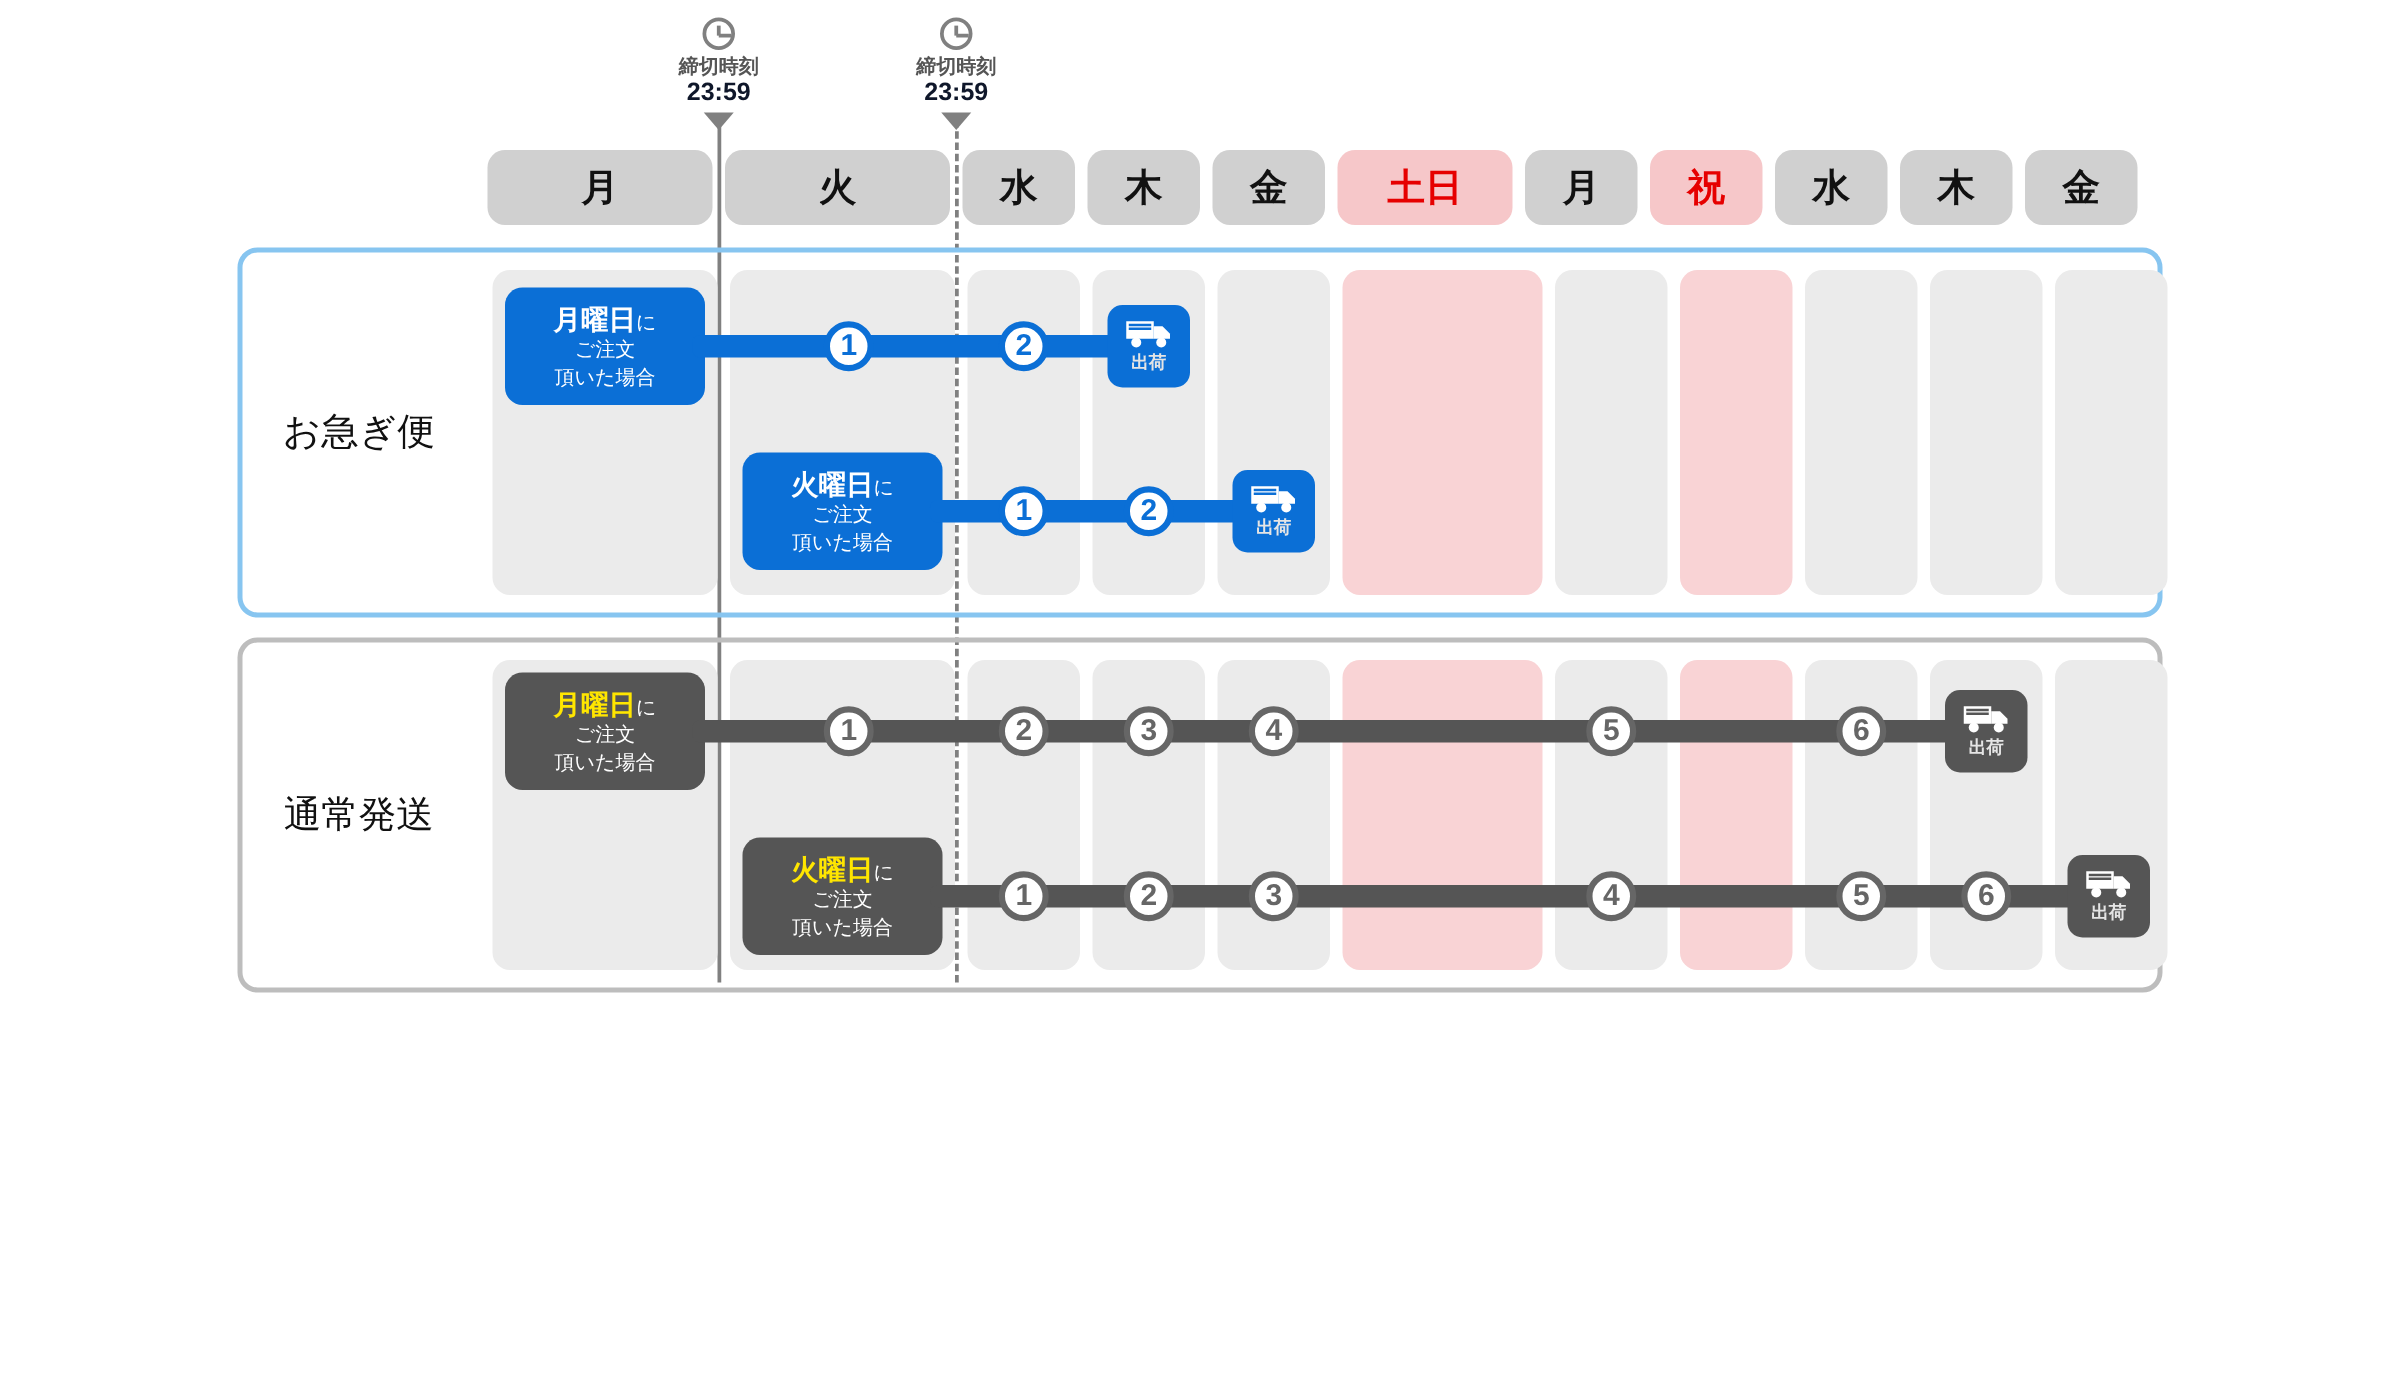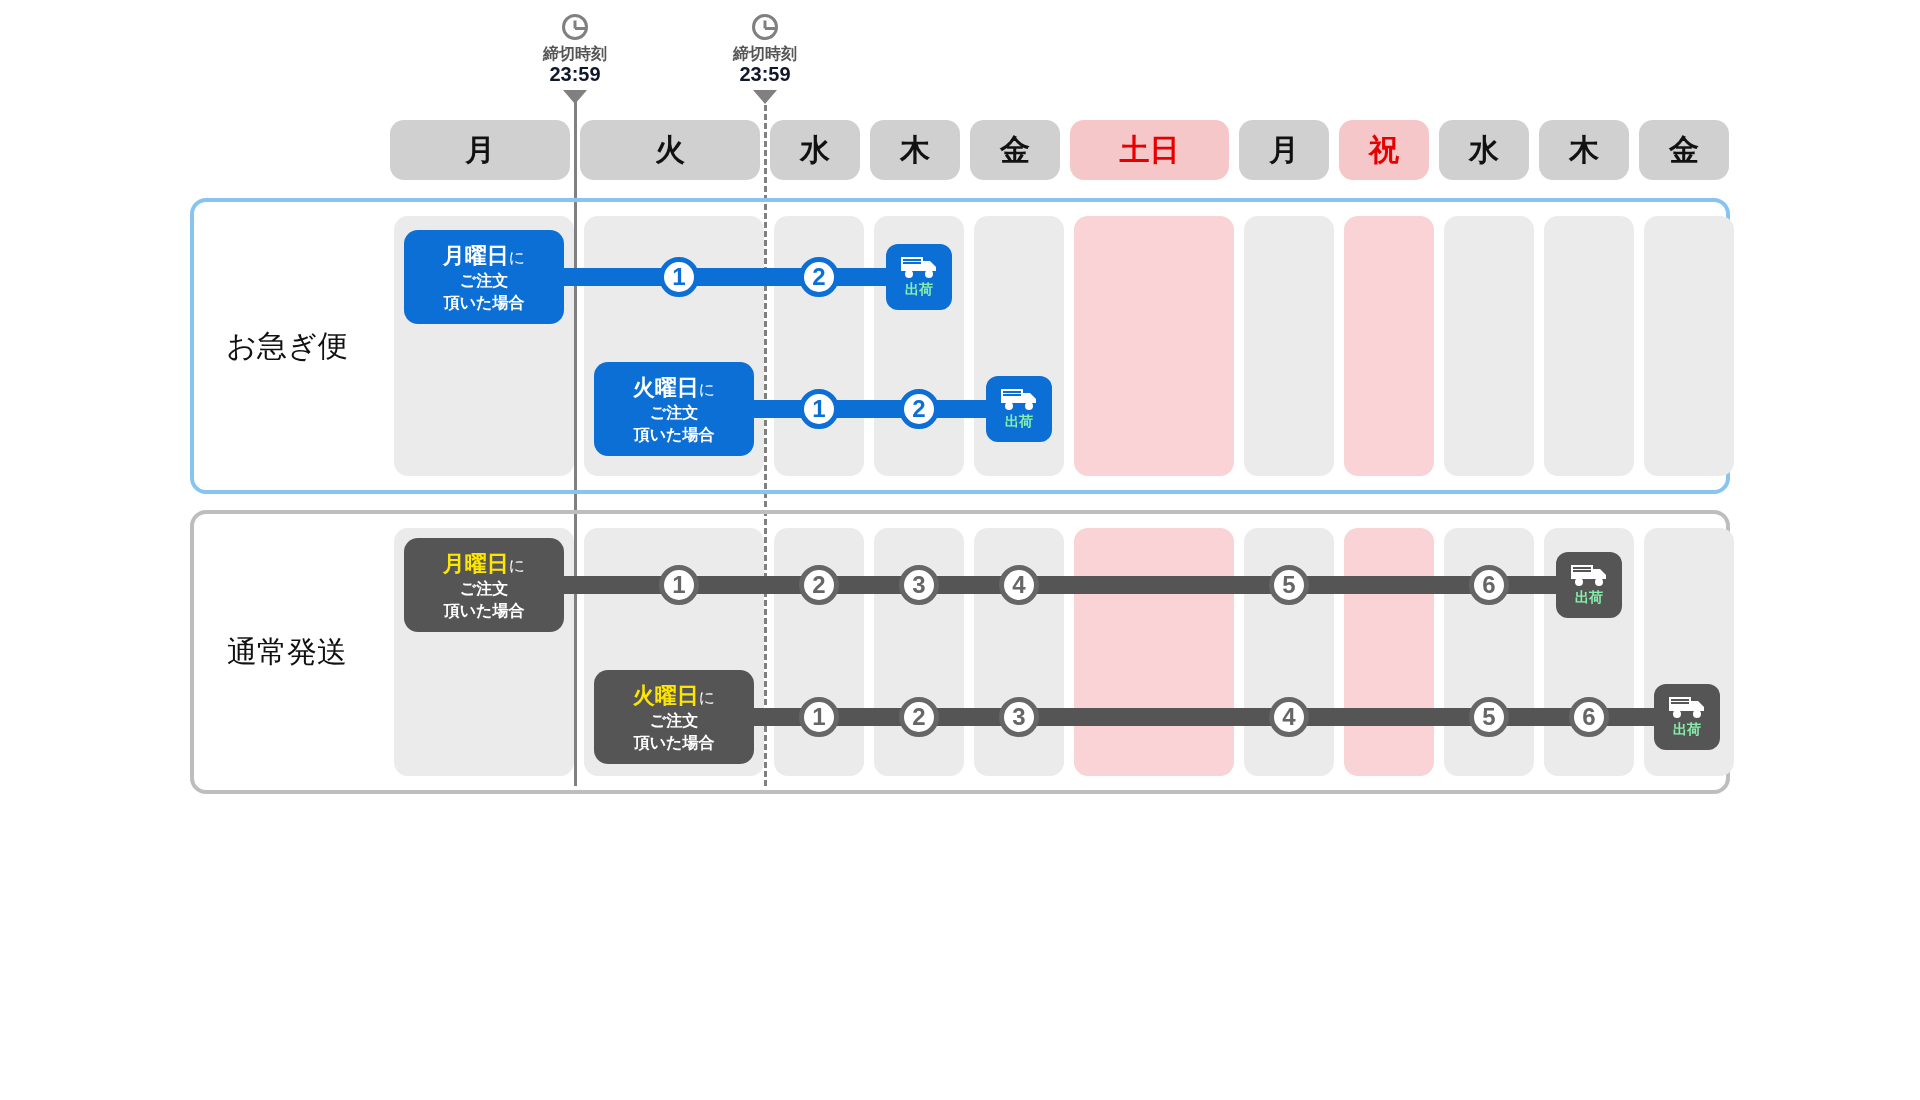--- a/index.html
+++ b/index.html
@@ -81,21 +81,21 @@
   .day {
     height: 60px;
     border-radius: 14px;
     background: #d0d0d0;
     display: flex; align-items: center; justify-content: center;
     font-size: 30px; font-weight: 700; color:#111;
     flex: 0 0 auto;
   }
   .day.wide   { width: 180px; }
   .day.narrow { width: 90px; }
-  .day.mid    { width: 159px; }
+  .day.mid    { width: 140px; }
   .day.holiday{ background: #f6c7c9; color:#e60000; }
 
   
   .section {
     position: absolute; left: 0; right: 0;
     border-radius: 16px; padding: 14px 14px 14px 0;
   }
   .section .title {
     position: absolute; left: 0; top: 50%; transform: translateY(-50%);
     width: 186px; font-size: 30px; font-weight: 400; text-align: center;
@@ -119,21 +119,21 @@
   
   .lane { position:absolute; left:200px; right:14px; height:110px; }
   .card {
     position:absolute; top:0; width:160px; height:94px;
     border-radius:14px;
     display:flex; flex-direction:column; align-items:center; justify-content:center;
     color:#fff; font-weight:700; line-height:1.35; padding:24px;
   }
   .card .d  { font-size:22px; }
   .card .d .ni{ font-size:16px; font-weight:400; }
-  .card .s  { font-size:16px; font-weight:700; }
+  .card .s  { font-size:16px; font-weight:400; }
   .card.blue{ background:#0b6fd6; }
   .card.gray{ background:#555; }
   .card .d.yellow{ color:#ffe600; }
 
   .bar {
     position:absolute; top:38px; height:18px; border-radius:6px;
   }
   .bar.blue{ background:#0b6fd6; }
   .bar.gray{ background:#555; }
 
@@ -143,21 +143,21 @@
     background:#fff;
     display:flex; align-items:center; justify-content:center;
     font-size:24px; font-weight:700;
   }
   .step.blue{ color:#0b6fd6; border:5px solid #0b6fd6; }
   .step.gray{ color:#666;    border:5px solid #666; }
 
   .ship {
     position:absolute; top:14px; width:66px; height:66px; border-radius:12px;
     display:flex; flex-direction:column; align-items:center; justify-content:center;
-    color:#86efac; font-weight:700;
+    color:#e5e5e5; font-weight:700;
   }
   .ship.blue{ background:#0b6fd6; }
   .ship.gray{ background:#555; }
   .ship svg{ display:block; }
   .ship .t { font-size:14px; margin-top:2px;}
 </style>
 </head>
 <body>
 
 <div class="canvas">

